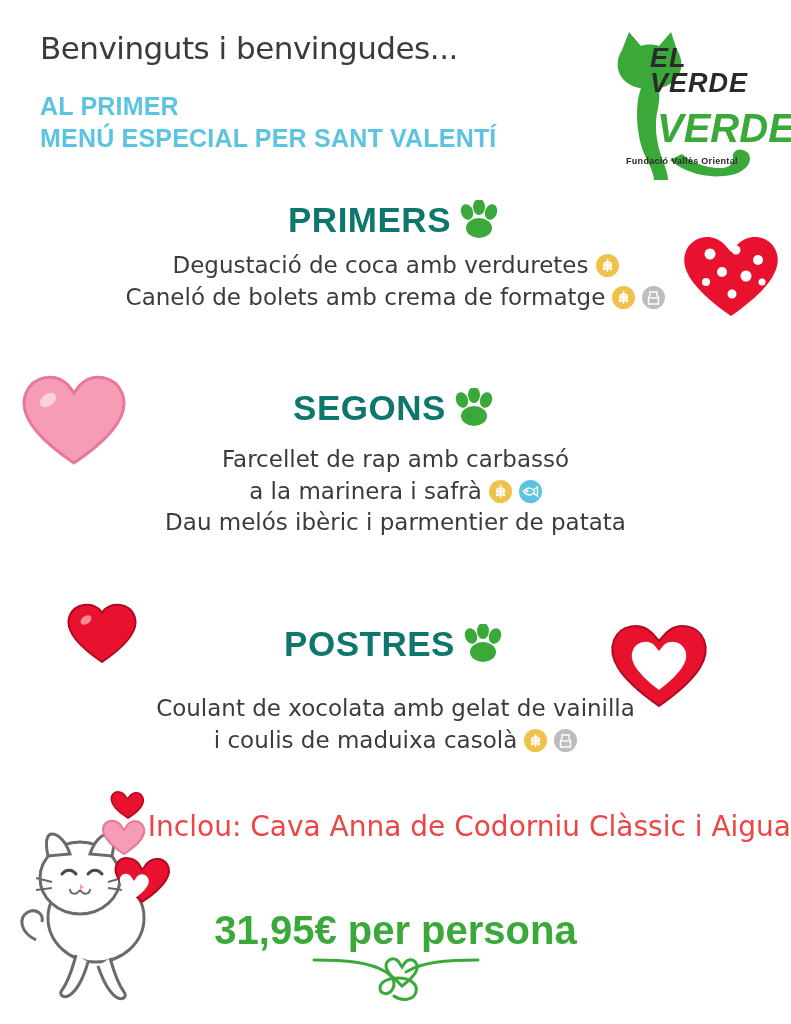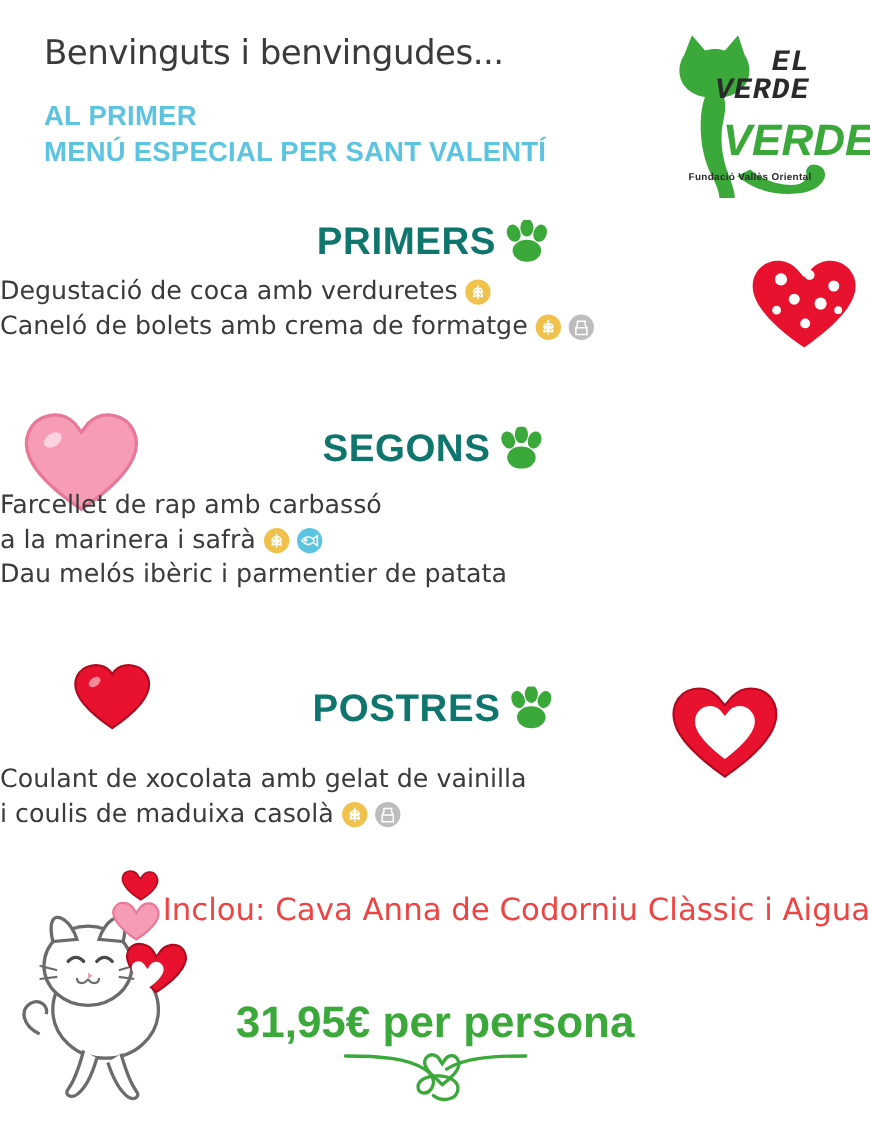--- a/index.html
+++ b/index.html
@@ -44,26 +44,25 @@
     position: absolute;
     top: 28px;
     right: 22px;
     width: 185px;
     height: 160px;
   }
   .logo-text {
     position: absolute;
     left: 66px;
     top: 18px;
-    font-family: Liberation Mono, monospace;
+    font-family: Liberation Sans, sans-serif;
     font-weight: bold;
     font-style: italic;
     color: #2a2a2a;
     line-height: 0.92;
-    text-align: right;
   }
   .logo-el { font-size: 27px; letter-spacing: 1px;}
   .logo-gato { font-size: 27px; letter-spacing: 1px;}
   .logo-verde {
     position: absolute;
     left: 36px;
     top: 78px;
     font-family: "Liberation Sans", sans-serif;
     font-weight: bold;
     font-style: italic;
@@ -99,21 +98,21 @@
     align-items: center;
     gap: 6px;
   }
   .menu-line {
     font-family: "DejaVu Sans", sans-serif;
     font-size: 23px;
     color: #3b3b3b;
     line-height: 1.38;
     display: flex;
     align-items: center;
-    justify-content: flex-start;
+    justify-content: center;
     gap: 7px;
     flex-wrap: wrap;
   }
 
   
   .badge {
     display: inline-block;
     width: 23px;
     height: 23px;
     border-radius: 50%;

